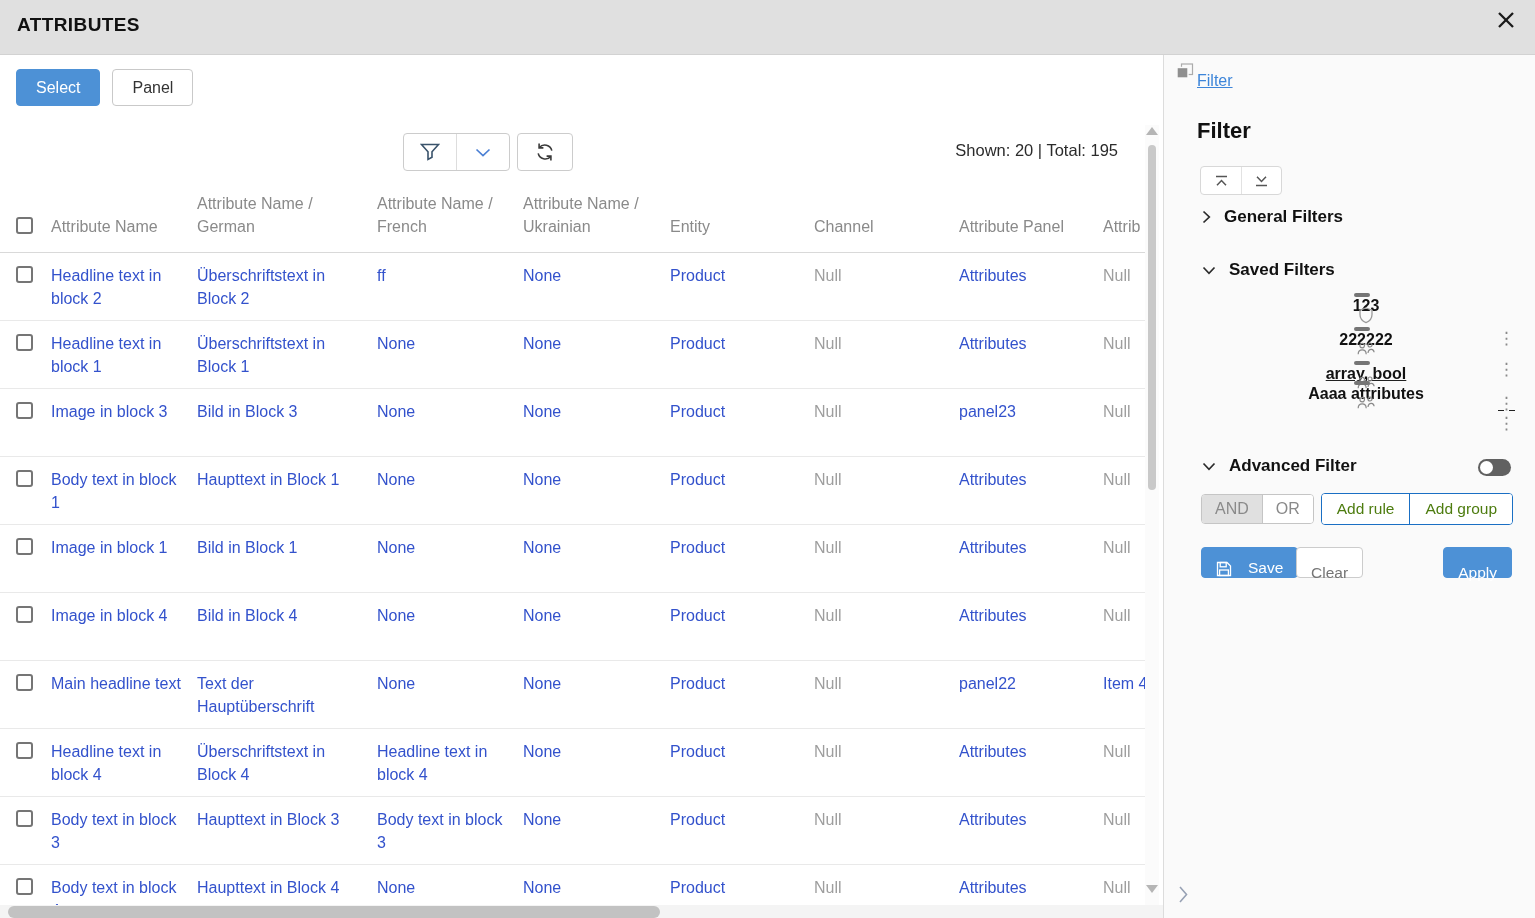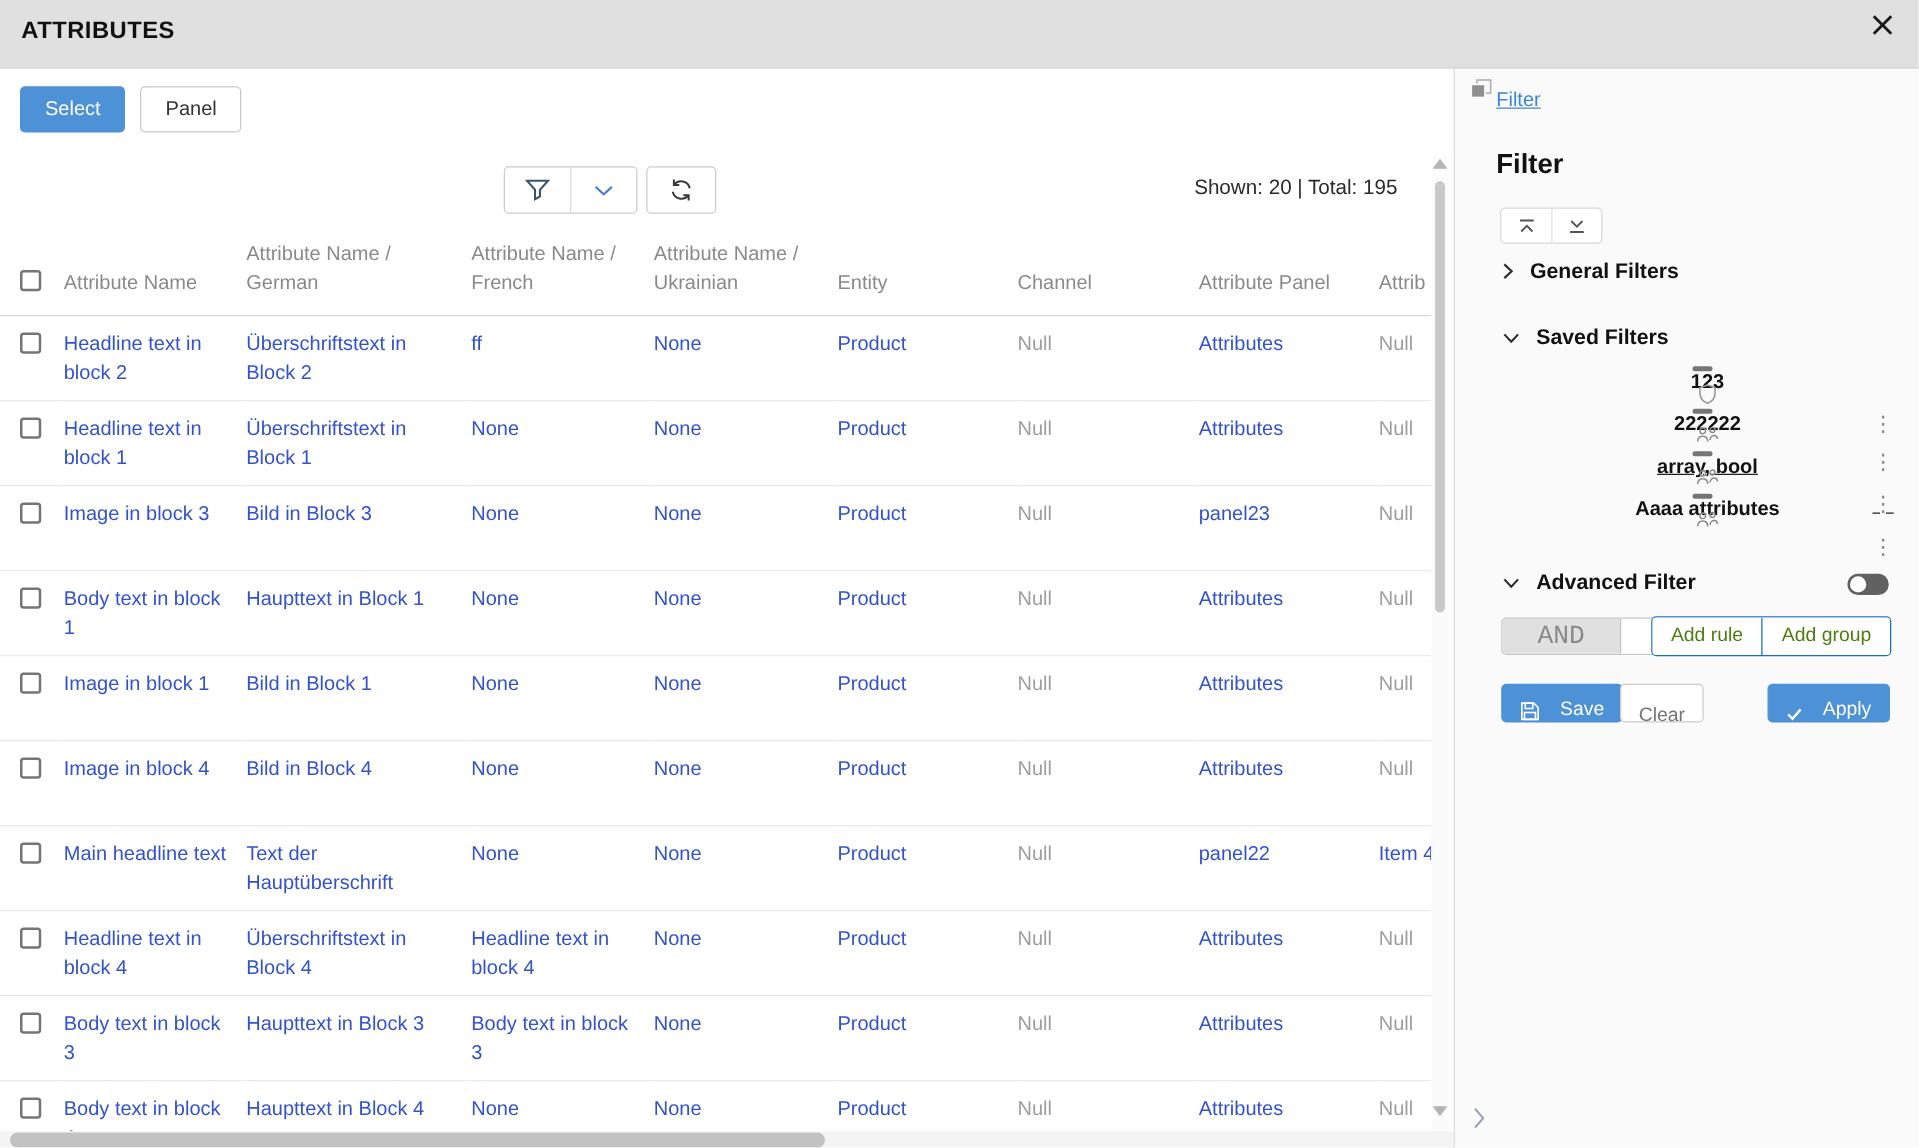--- a/index.html
+++ b/index.html
@@ -94,36 +94,36 @@
   .saved-item .dots { margin-left:auto; background:none; border:none; font-size:17px;
     color:#8a8a8a; cursor:pointer; line-height:1; padding:2px 6px; }
 
   .toggle { position:absolute; right:24px; top:404px; width:33px; height:17px; border-radius:9px;
     background:#616161; cursor:pointer; }
   .toggle .knob { position:absolute; left:2px; top:2px; width:13px; height:13px; border-radius:50%; background:#fff; }
 
   .logic-row { position:absolute; left:37px; right:22px; top:438px; height:32px; }
   .andor { position:absolute; left:0; top:1px; display:flex; height:30px;
     border:1px solid #c5c5c5; border-radius:4px; overflow:hidden; background:#fff; }
-  .andor button { font-family:Liberation Mono, monospace; font-size:21px; color:#8a8a8a; border:none;
-    background:#fff; padding:0 28px; cursor:pointer; }
+  .andor button { font-family:Liberation Sans, sans-serif; font-size:16px; color:#8a8a8a; border:none;
+    background:#fff; padding:0 13px; cursor:pointer; }
   .andor button.sel { background:#e0e0e0; }
   .andor button + button { border-left:1px solid #c5c5c5; }
   .addgrp { position:absolute; right:0; top:0; display:flex; height:32px;
     border:1px solid #1a6fc4; border-radius:4px; overflow:hidden; background:#fff; }
   .addgrp button { font-family:inherit; font-size:15.5px; color:#4d7c0f; border:none;
     background:#fff; padding:0 15px; cursor:pointer; }
   .addgrp button + button { border-left:1px solid #1a6fc4; }
 
   .sb-buttons { position:absolute; left:37px; right:23px; top:492px; height:31px; }
   .sb-btn { font-family:inherit; font-size:15.5px; height:31px; border-radius:4px;
     display:inline-flex; align-items:flex-end; gap:16px; padding:0 14px; cursor:pointer; position:absolute; }
   .sb-save { left:0; background:#4d91d6; border:1px solid #4d91d6; color:#fff; }
   .sb-clear { left:95px; background:#fff; border:1px solid #ccc; color:#757575;flex-direction:column; }
-  .sb-apply { right:0; background:#4d91d6; border:1px solid #4d91d6; color:#fff; }
+  .sb-apply { right:0; background:#4d91d6; border:1px solid #4d91d6; color:#fff;flex-direction:column; }
 
   .sb-expand { position:absolute; left:10px; top:826px; background:none; border:none; cursor:pointer; padding:4px; }
 </style>
 </head>
 <body>
 
 <div class="stage">
 
   <div class="topbar">
     <div class="topbar-title">ATTRIBUTES</div>
@@ -380,21 +380,21 @@
           <span class="cb"></span>
           <span class="lbl">array, bool</span>
           <span class="ficon"><svg width="18" height="13" viewBox="0 0 18 13">
               <circle cx="5.2" cy="3.6" r="2.3" fill="none" stroke="#8a8a8a" stroke-width="1.2"></circle>
               <path d="M1.2 12.2 C1.2 9.2 3.2 7.9 5.2 7.9 C7.2 7.9 9.2 9.2 9.2 12.2" fill="none" stroke="#8a8a8a" stroke-width="1.2"></path>
               <circle cx="13" cy="3" r="2" fill="none" stroke="#8a8a8a" stroke-width="1.2"></circle>
               <path d="M11 11 C11.3 8.6 13 7.3 14.5 7.4 C15.8 7.5 16.9 8.4 17.1 10.2" fill="none" stroke="#8a8a8a" stroke-width="1.2"></path>
             </svg></span>
           <button class="dots">⋮</button>
         </div>
-        <div class="saved-item" style="top: 340px;">
+        <div class="saved-item" style="top: 340px; justify-content: center;">
           <span class="cb"></span>
           <span class="lbl">Aaaa attributes</span>
           <span class="ficon"><svg width="18" height="13" viewBox="0 0 18 13">
               <circle cx="5.2" cy="3.6" r="2.3" fill="none" stroke="#8a8a8a" stroke-width="1.2"></circle>
               <path d="M1.2 12.2 C1.2 9.2 3.2 7.9 5.2 7.9 C7.2 7.9 9.2 9.2 9.2 12.2" fill="none" stroke="#8a8a8a" stroke-width="1.2"></path>
               <circle cx="13" cy="3" r="2" fill="none" stroke="#8a8a8a" stroke-width="1.2"></circle>
               <path d="M11 11 C11.3 8.6 13 7.3 14.5 7.4 C15.8 7.5 16.9 8.4 17.1 10.2" fill="none" stroke="#8a8a8a" stroke-width="1.2"></path>
             </svg></span>
           <button class="dots">⋮</button>
         </div>

